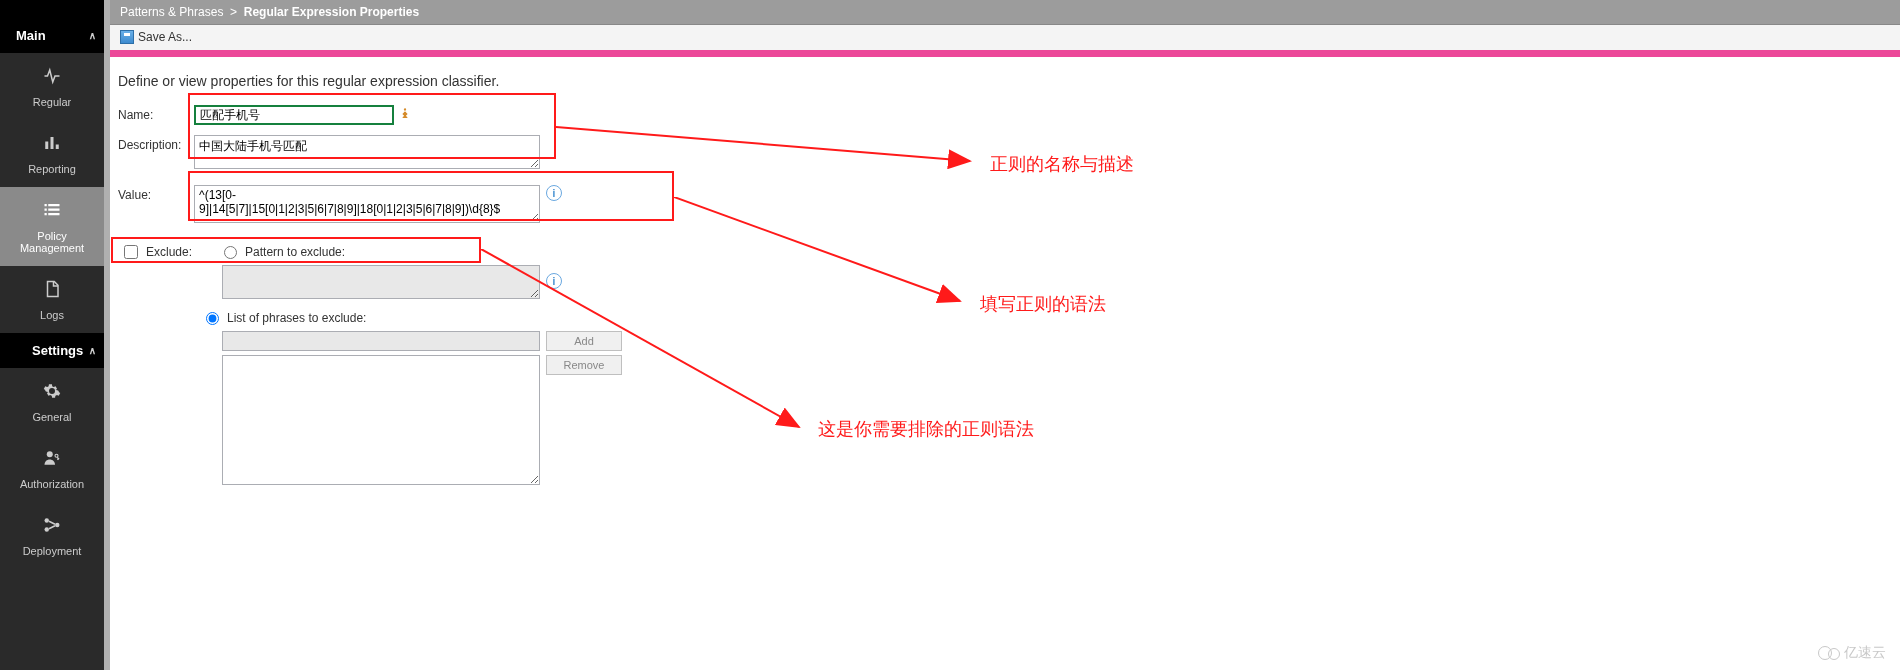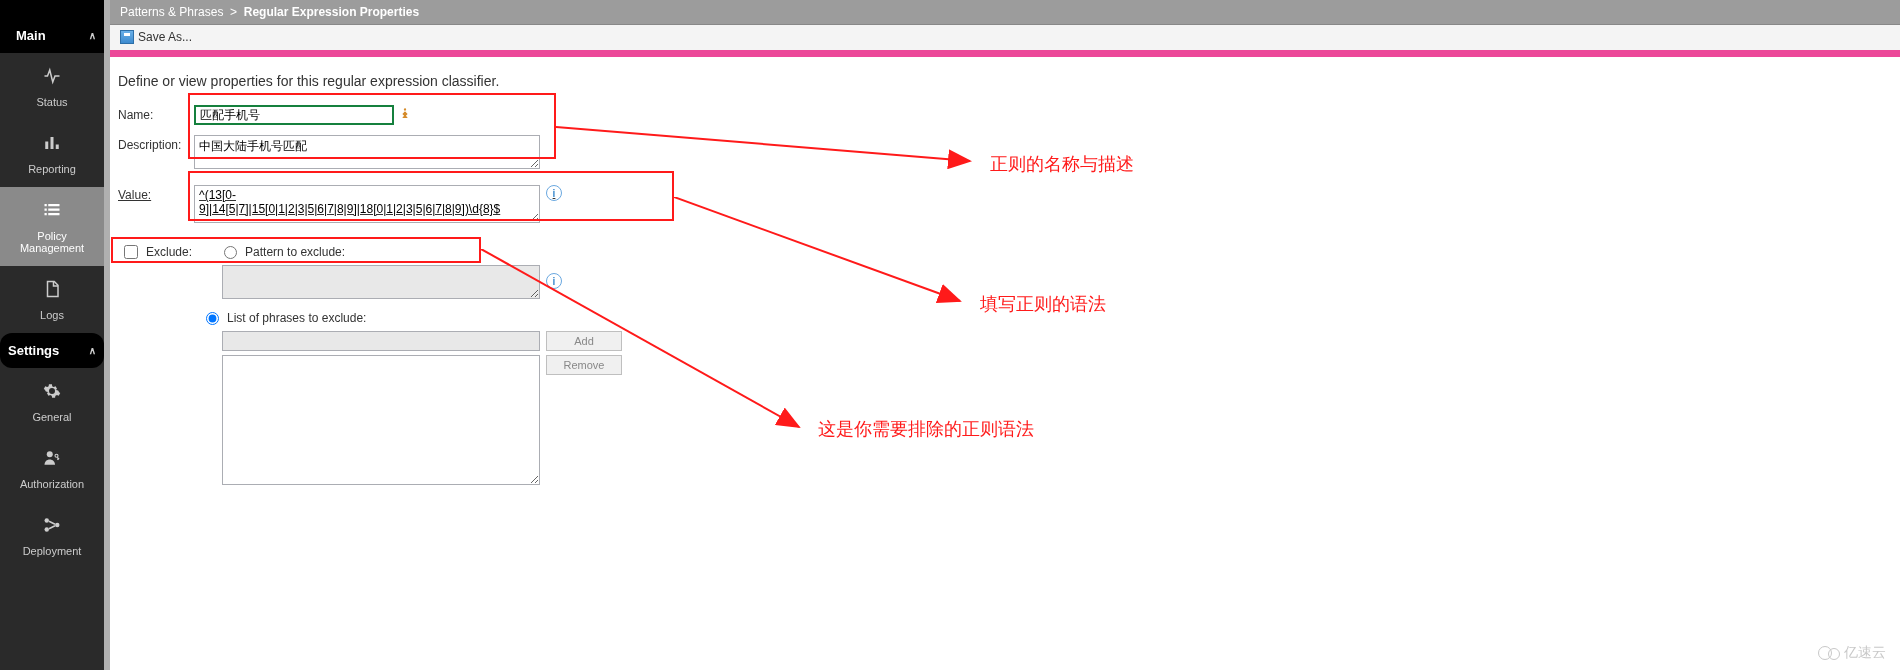--- a/index.html
+++ b/index.html
@@ -5,21 +5,21 @@
 * { box-sizing: border-box; margin: 0; padding: 0; }
 body { font-family: Arial, "Microsoft YaHei", sans-serif; font-size: 12px; color: #333; background: #fff; width: 1900px; height: 670px; overflow: hidden; position: relative; }
 
 .sidebar { position: absolute; left: 0; top: 0; width: 104px; height: 670px; background: #2a2a2a; display: flex; flex-direction: column; }
 .sidebar-header { background: #000; color: #fff; font-weight: bold; padding: 28px 0 10px 16px; font-size: 13px; display: flex; align-items: center; justify-content: space-between; }
 .sidebar-header .chev { margin-right: 8px; font-size: 10px; color: #ccc; }
 .sidebar-item { color: #ccc; text-align: center; padding: 14px 4px 12px 4px; font-size: 11px; cursor: pointer; }
 .sidebar-item .icon { display: block; margin: 0 auto 6px auto; font-size: 18px; color: #ccc; }
 .sidebar-item.active { background: #8a8a8a; color: #fff; }
 .sidebar-item.active .icon { color: #fff; }
-.sidebar-settings { background: #000; color: #fff; font-weight: bold; padding: 10px 0 10px 8px; font-size: 13px; display: flex; align-items: center; justify-content: space-between; border-radius: 12px; }
+.sidebar-settings { background: #000; color: #fff; font-weight: bold; padding: 10px 0 10px 32px; font-size: 13px; display: flex; align-items: center; justify-content: space-between; }
 .sidebar-settings .chev { margin-right: 8px; font-size: 10px; color: #ccc; }
 
 .vstrip { position: absolute; left: 104px; top: 0; width: 6px; height: 670px; background: #b0b0b0; }
 
 .main { position: absolute; left: 110px; top: 0; right: 0; height: 670px; background: #fff; }
 .breadcrumb-bar { background: #9c9c9c; color: #fff; padding: 5px 10px; font-size: 12px; border-bottom: 1px solid #888; }
 .breadcrumb-bar .current { font-weight: bold; }
 .toolbar { background: #f4f4f4; border-bottom: 7px solid #ec4899; padding: 3px 6px; font-size: 12px; }
 .toolbar-btn { background: transparent; border: none; cursor: pointer; font-size: 12px; color: #333; padding: 2px 4px; display: inline-flex; align-items: center; gap: 4px; }
 .save-icon { width: 14px; height: 14px; display: inline-block; background: linear-gradient(to bottom, #6ab0e8 0%, #3d8bcf 100%); border: 1px solid #2d6fa8; position: relative; }
@@ -75,21 +75,21 @@
   <div class="sidebar-header">
     <span>Main</span>
     <span class="chev">∧</span>
   </div>
   <div class="sidebar-item">
     <span class="icon">
       <svg viewBox="0 0 24 24" width="22" height="18" fill="none" stroke="#ccc" stroke-width="2">
           <path d="M2 12h4l3-8 4 16 3-8h6"></path>
         </svg>
     </span>
-    <span>Status</span>
+    <span>Regular</span>
   </div>
   <div class="sidebar-item">
     <span class="icon">
       <svg viewBox="0 0 24 24" width="20" height="18" fill="#ccc">
           <rect x="3" y="10" width="4" height="10"></rect>
           <rect x="10" y="4" width="4" height="16"></rect>
           <rect x="17" y="14" width="4" height="6"></rect>
         </svg>
     </span>
     <span>Reporting</span>
@@ -178,21 +178,21 @@
             <path d="M12 2a2 2 0 012 2c0 .5-.2 1-.6 1.4L12 7l-1.4-1.6A2 2 0 0112 2zm-2 6h4v2l2 1v2l-2 1v2l2 1v2H8v-2l2-1v-2l-2-1v-2l2-1V8z"></path>
           </svg>
       </span>
     </div>
 
     <div class="field-row">
       <div class="field-label">Description:</div>
       <textarea class="textarea-input" style="">中国大陆手机号匹配</textarea>
     </div>
 
-    <div class="field-row" style="margin-top:16px;text-decoration:underline;">
+    <div class="field-row" style="margin-top:16px;">
       <div class="field-label">Value:</div>
       <textarea class="textarea-value" style="">^(13[0-9]|14[5|7]|15[0|1|2|3|5|6|7|8|9]|18[0|1|2|3|5|6|7|8|9])\d{8}$</textarea>
       <span class="info-icon">i</span>
     </div>
 
     <div class="exclude-block">
       <div class="exclude-head">
         <input type="checkbox" style="">
         <span class="exclude-label">Exclude:</span>
         <div class="radio-row">

